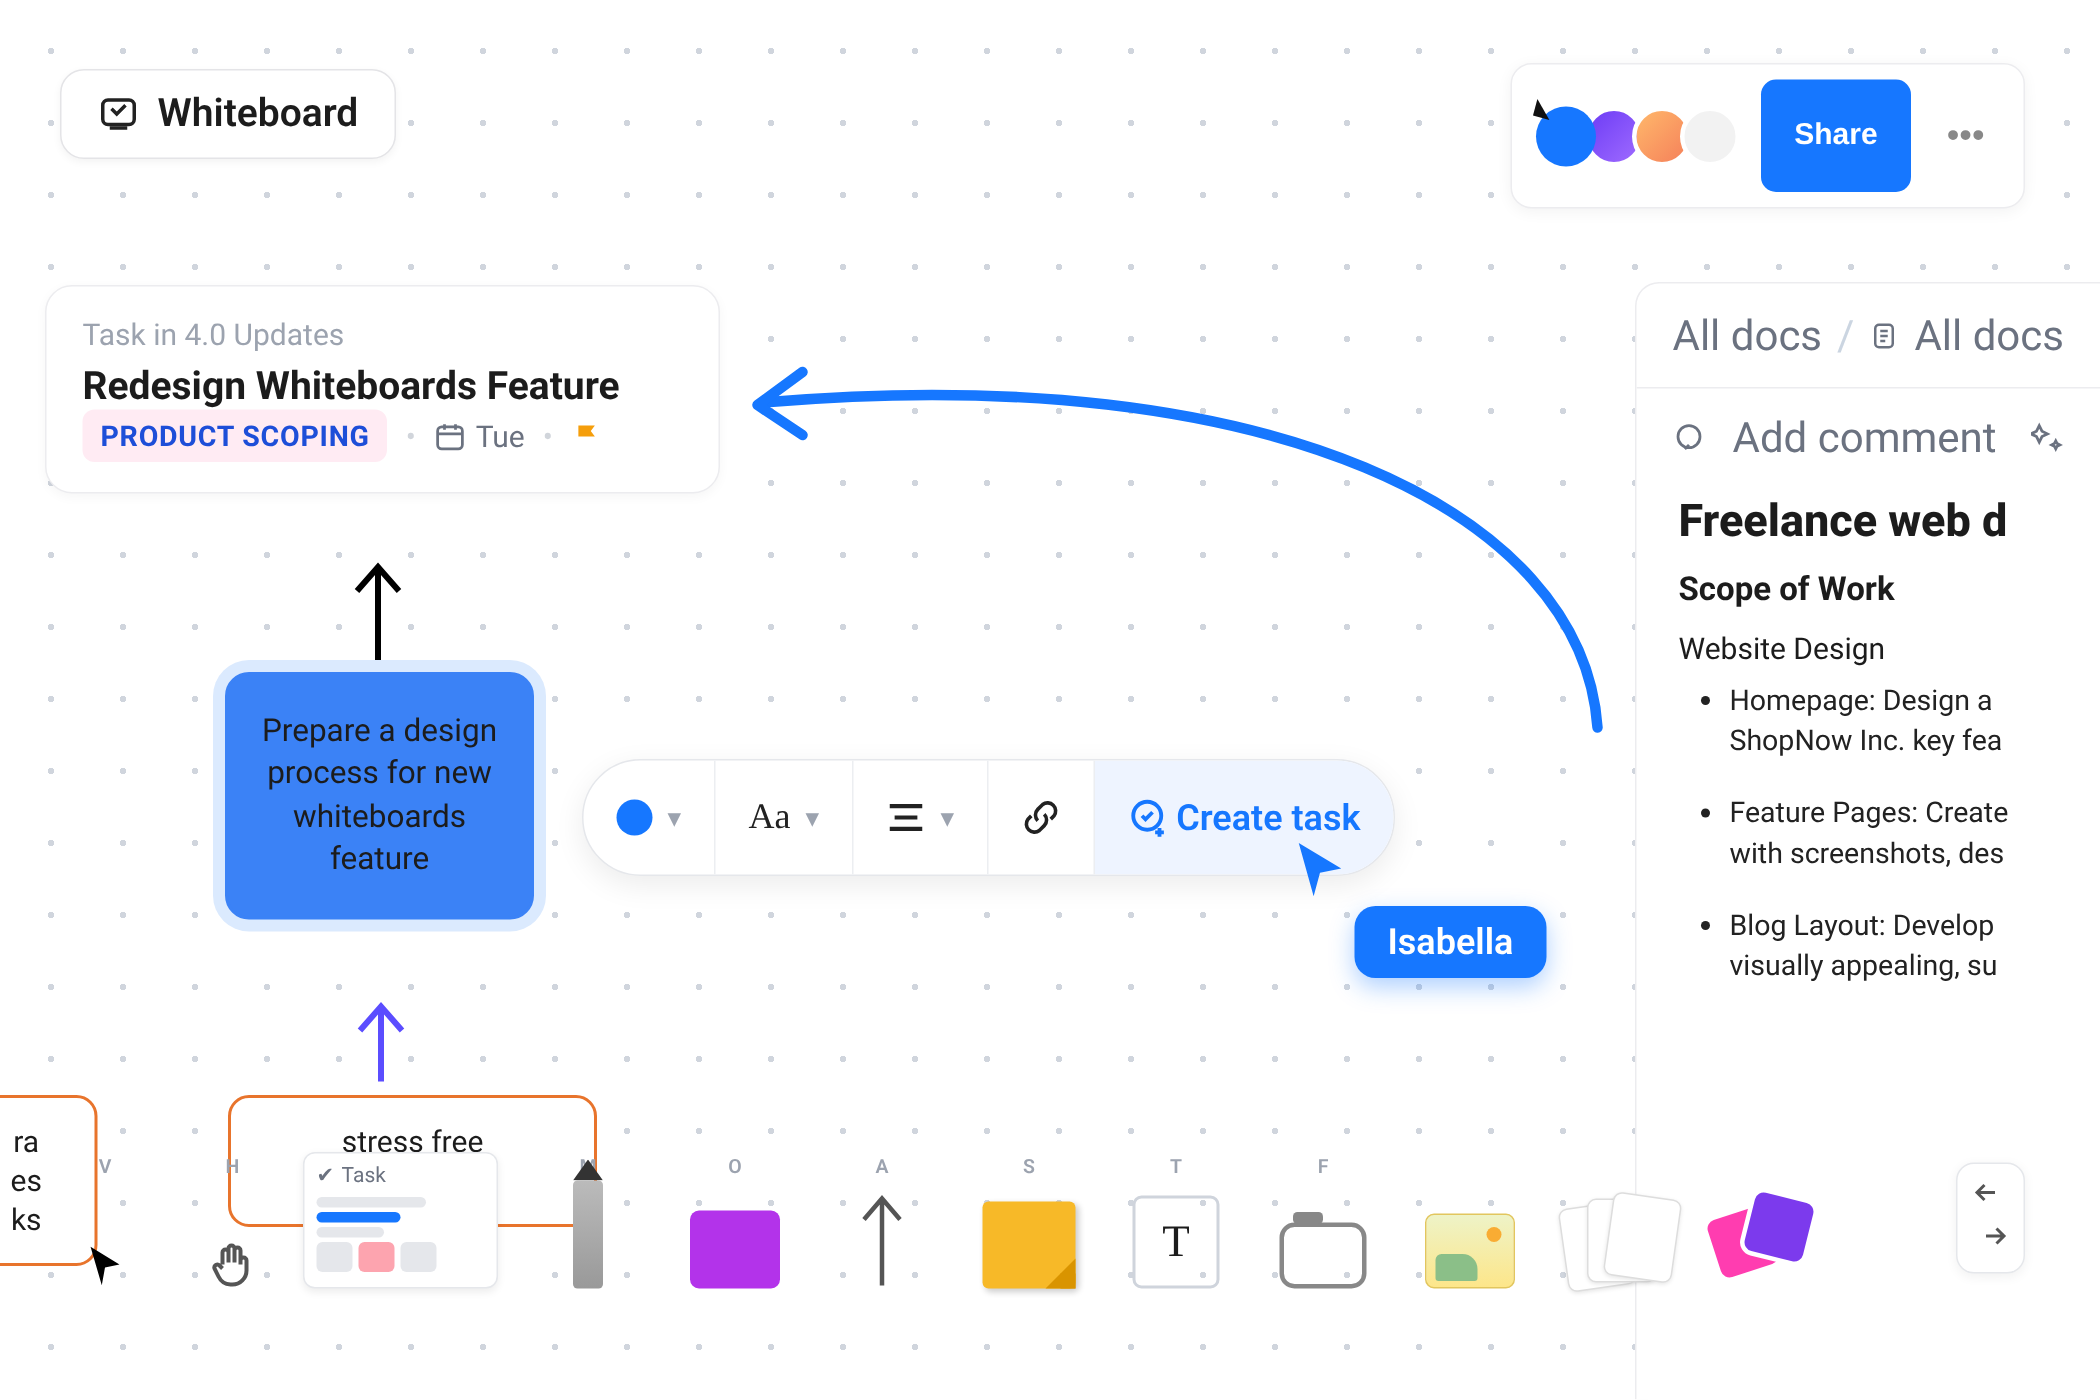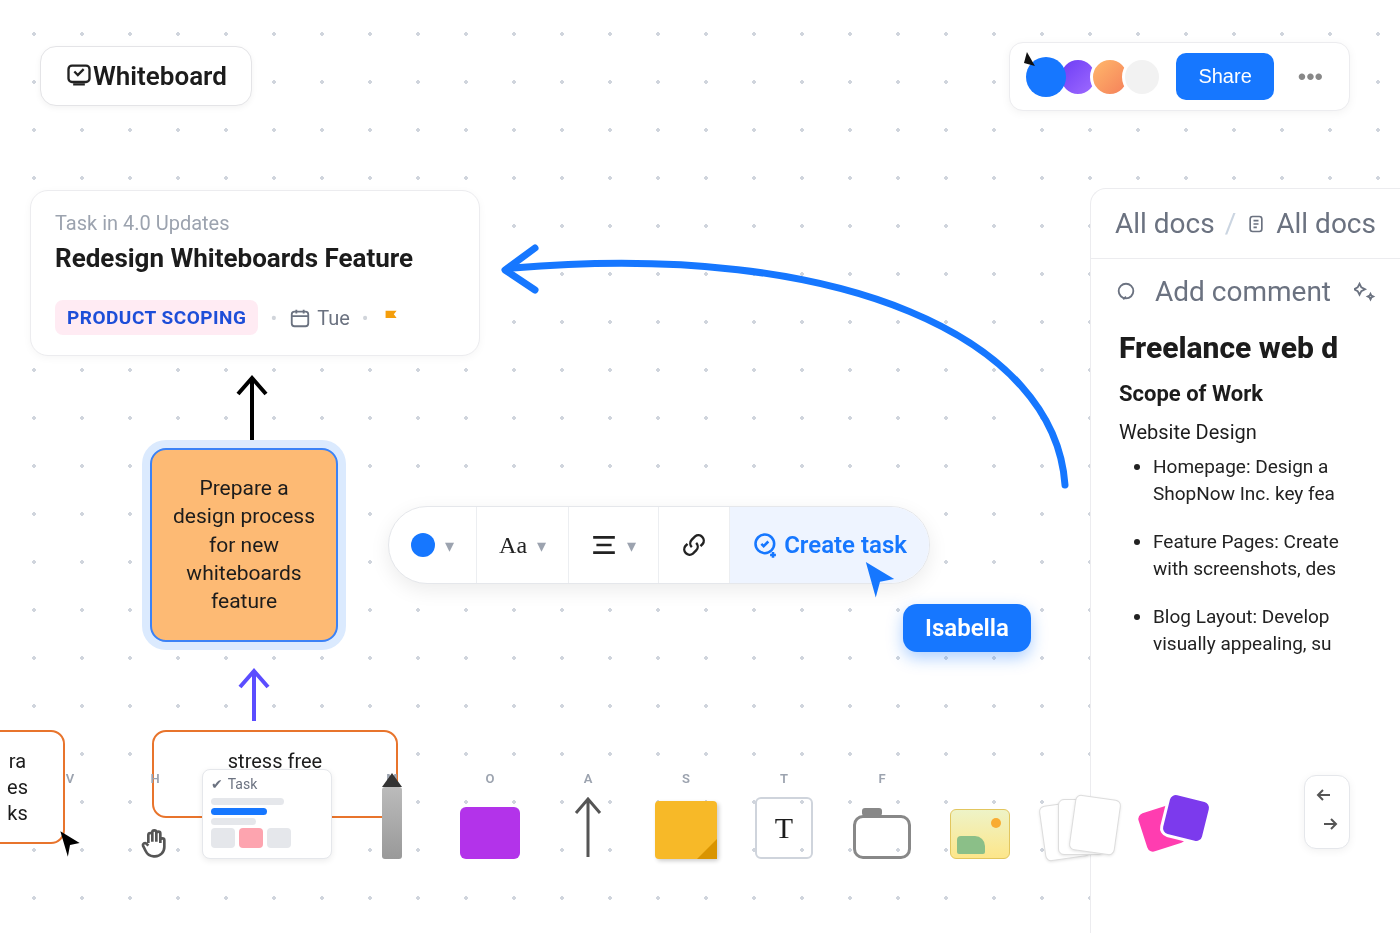--- a/index.html
+++ b/index.html
@@ -9,21 +9,21 @@
   .canvas {
     position: absolute; inset:0;
     background-image: radial-gradient(#d0d5dd 2px, transparent 2px);
     background-size: 48px 48px;
     background-position: 10px 10px;
   }
 
   
   .wb-title {
     position:absolute; left:40px; top:46px;
-    display:flex; 
+    display:flex; align-items:center; gap:12px;
     background:#fff; border:1px solid #e4e4e7; border-radius:16px;
     padding:14px 24px; box-shadow:0 2px 6px rgba(0,0,0,.05);
     font-size:26px; font-weight:600;
   }
   .wb-title svg { width:28px; height:28px; stroke:#222; stroke-width:2; fill:none; }
 
   
   .collab-bar {
     position:absolute; right:50px; top:42px;
     display:flex; align-items:center; gap:14px;
@@ -34,45 +34,45 @@
   .presence .av { width:40px; height:40px; border-radius:50%; border:3px solid #fff; margin-left:-8px; }
   .presence .av:first-child { margin-left:0; }
   .cursor-av { width:40px; height:40px; border-radius:50%; background:#1677ff; position:relative; }
   .cursor-av::before{
     content:""; position:absolute; left:-10px; top:-2px; width:0; height:0;
     border:8px solid transparent; border-right-color:#111; transform:rotate(-30deg);
   }
   .av1 { background:linear-gradient(135deg,#6d3cf5,#9f6bff); }
   .av2 { background:linear-gradient(135deg,#ffb86b,#f5805a); }
   .av3 { background:#f2f2f2; }
-  .share-btn { background:#1677ff; color:#fff; border:none; border-radius:10px; padding:12px 22px; font-size:20px; font-weight:400; cursor:pointer; }
+  .share-btn { background:#1677ff; color:#fff; border:none; border-radius:10px; padding:26px 22px; font-size:20px; font-weight:700; cursor:pointer; }
   .more-btn { font-size:24px; color:#888; background:none; border:none; cursor:pointer; padding:6px 10px; }
 
   
   .task-card {
     position:absolute; left:30px; top:190px; width:450px;
     background:#fff; border:1px solid #ececef; border-radius:18px;
     padding:20px 24px; box-shadow:0 2px 8px rgba(0,0,0,.04);
   }
   .task-card .sub { font-size:20px; color:#9ca3af; margin-bottom:8px; }
-  .task-card .title { font-size:26px; font-weight:700; margin-bottom:27px; }
+  .task-card .title { font-size:26px; font-weight:700; margin-bottom:0; }
   .task-meta { display:flex; align-items:center; gap:12px; font-size:20px; color:#6b7280; }
   .pill { background:#ffebf3; color:#1d4ed8; font-weight:700; padding:6px 12px; border-radius:8px; letter-spacing:.5px; font-size:19px; }
   .dot { color:#d1d5db; }
   .cal { display:inline-flex; align-items:center; gap:6px; }
   .flag { color:#f59e0b; }
 
   
   .arrow-up-black { position:absolute; left:232px; top:372px; }
   .arrow-up-black svg { stroke:#000; stroke-width:4; fill:none; }
 
   
   .note-card {
-    position:absolute; left:150px; top:448px; width:188px;
-    background:#fdba74; border:2px solid #3b82f6; border-radius:16px;
+    position:absolute; left:150px; top:448px; width:206px;
+    background:#3b82f6; border:2px solid #3b82f6; border-radius:16px;
     box-shadow:0 0 0 8px #dbeafe;
     padding:24px 16px; text-align:center; font-size:21px; line-height:1.35;
   }
 
   
   .arrow-up-purple { position:absolute; left:234px; top:665px; }
   .arrow-up-purple svg { stroke:#5b4dff; stroke-width:4; fill:none; }
 
   
   .orange-card {

